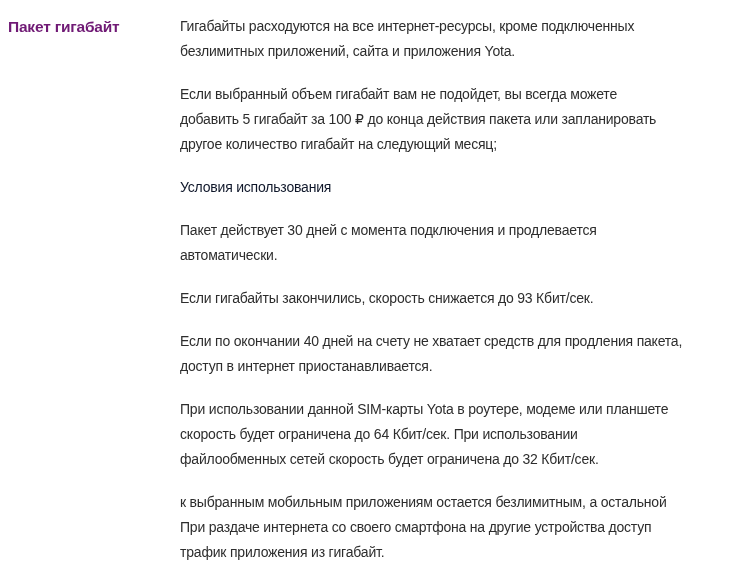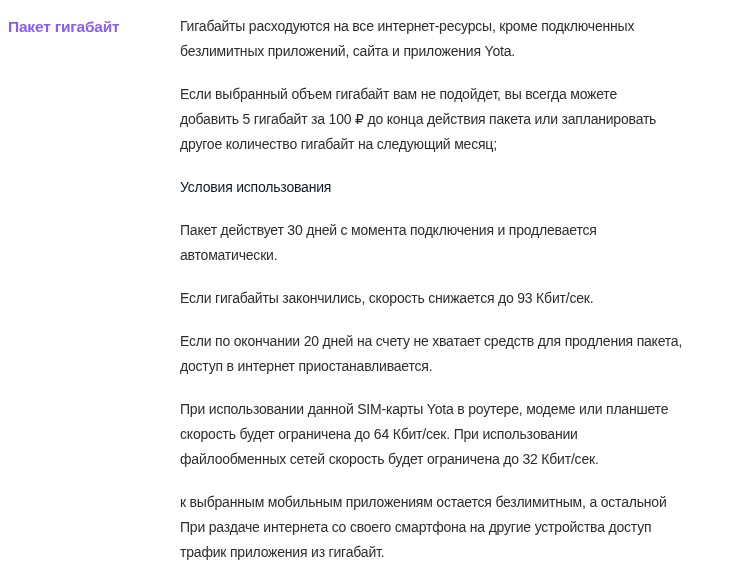--- a/index.html
+++ b/index.html
@@ -25,21 +25,21 @@
     flex: 0 0 180px;
     width: 180px;
     box-sizing: border-box;
     padding-left: 8px;
   }
   .row-title {
     margin: 0;
     font-size: 15.5px;
     font-weight: 700;
     line-height: 25px;
-    color: #8b5cf6;
+    color: #701a75;
     letter-spacing: -0.2px;
     white-space: nowrap;
   }
   .col-right {
     flex: 1 1 auto;
     min-width: 0;
   }
   .para {
     margin: 0 0 18px 0;
   }
@@ -83,21 +83,21 @@
     <div class="para">
       <div class="line">Пакет действует 30 дней с момента подключения и продлевается</div>
       <div class="line">автоматически.</div>
     </div>
 
     <div class="para">
       <div class="line">Если гигабайты закончились, скорость снижается до 93 Кбит/сек.</div>
     </div>
 
     <div class="para">
-      <div class="line">Если по окончании 20 дней на счету не хватает средств для продления пакета,</div>
+      <div class="line">Если по окончании 40 дней на счету не хватает средств для продления пакета,</div>
       <div class="line">доступ в интернет приостанавливается.</div>
     </div>
 
     <div class="para">
       <div class="line">При использовании данной SIM-карты Yota в роутере, модеме или планшете</div>
       <div class="line">скорость будет ограничена до 64 Кбит/сек. При использовании</div>
       <div class="line">файлообменных сетей скорость будет ограничена до 32 Кбит/сек.</div>
     </div>
 
     <div class="para">

